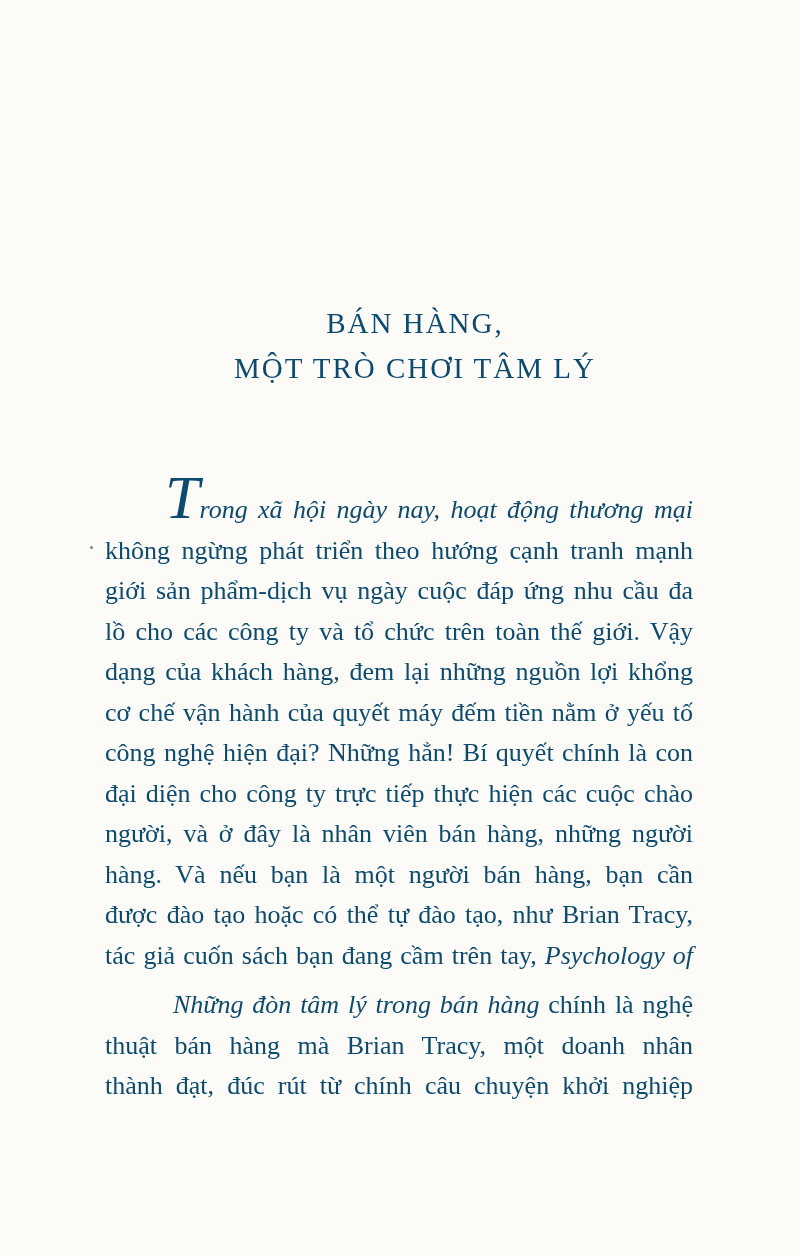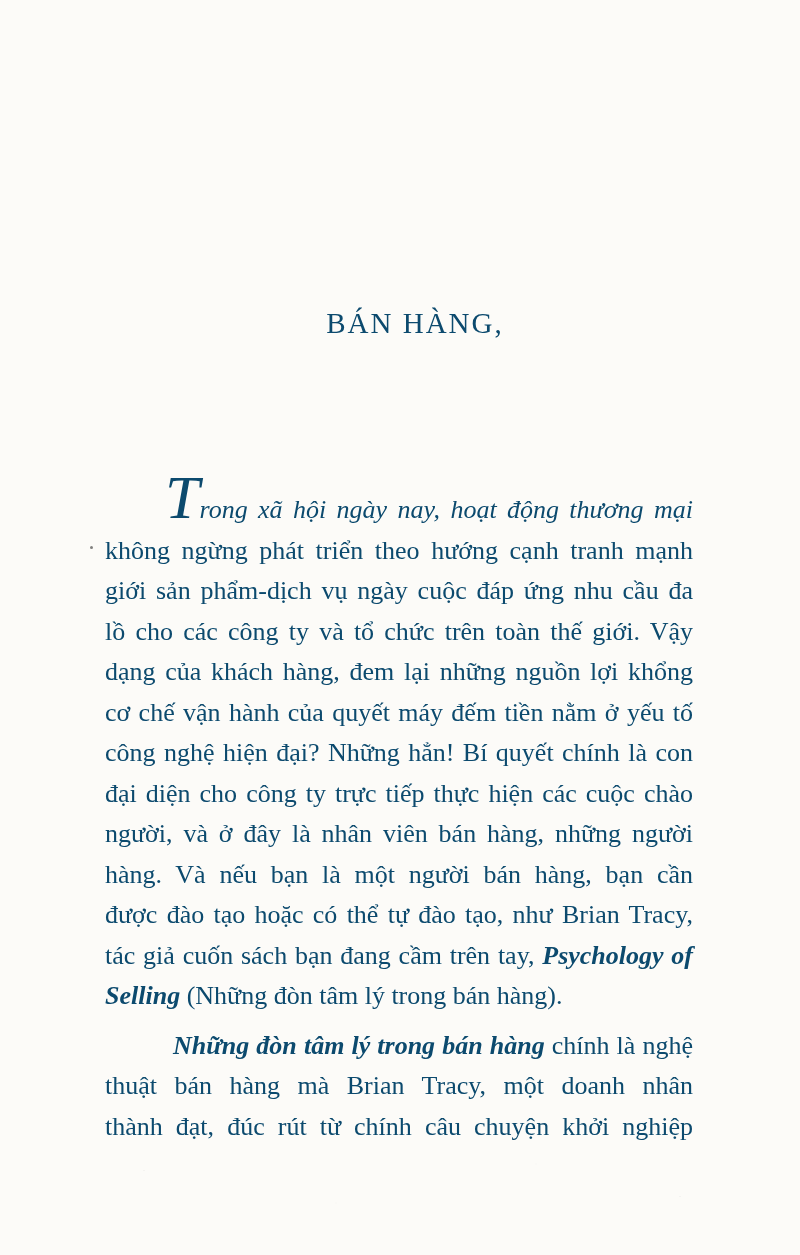--- a/index.html
+++ b/index.html
@@ -71,48 +71,47 @@
   }
   .para2 {
     margin-top: 9px;
   }
   .dropcap {
     font-size: 62px;
     line-height: 0;
   }
   .it {
     font-style: italic;
-    font-weight: bold;
   }
 </style>
 </head>
 <body>
 
 <div class="page">
 
   <h1 class="chapter-title">
     <div>BÁN HÀNG,</div>
+    <div>MỘT TRÒ CHƠI TÂM LÝ</div>
   </h1>
 
   <div class="body-text">
 
     <div class="para">
       <div class="line first-line"><span class="dropcap">T</span><span>rong xã hội ngày nay, hoạt động thương mại</span></div>
       <div class="line">không ngừng phát triển theo hướng cạnh tranh mạnh</div>
       <div class="line">giới sản phẩm-dịch vụ ngày cuộc đáp ứng nhu cầu đa</div>
       <div class="line">lồ cho các công ty và tổ chức trên toàn thế giới. Vậy</div>
       <div class="line">dạng của khách hàng, đem lại những nguồn lợi khổng</div>
       <div class="line">cơ chế vận hành của quyết máy đếm tiền nằm ở yếu tố</div>
       <div class="line">công nghệ hiện đại? Những hẳn! Bí quyết chính là con</div>
       <div class="line">đại diện cho công ty trực tiếp thực hiện các cuộc chào</div>
       <div class="line">người, và ở đây là nhân viên bán hàng, những người</div>
       <div class="line">hàng. Và nếu bạn là một người bán hàng, bạn cần</div>
       <div class="line">được đào tạo hoặc có thể tự đào tạo, như Brian Tracy,</div>
       <div class="line"><span>tác giả cuốn sách bạn đang cầm trên tay,</span> <span class="it">Psychology of</span></div>
-      <div class="line no-just"><span class="it">Selling</span> <span>(Những đòn tâm lý trong bán hàng).</span></div>
     </div>
 
     <div class="para para2">
       <div class="line para-indent"><span class="it">Những đòn tâm lý trong bán hàng</span> <span>chính là nghệ</span></div>
       <div class="line">thuật bán hàng mà Brian Tracy, một doanh nhân</div>
       <div class="line">thành đạt, đúc rút từ chính câu chuyện khởi nghiệp</div>
     </div>
 
   </div>
 

